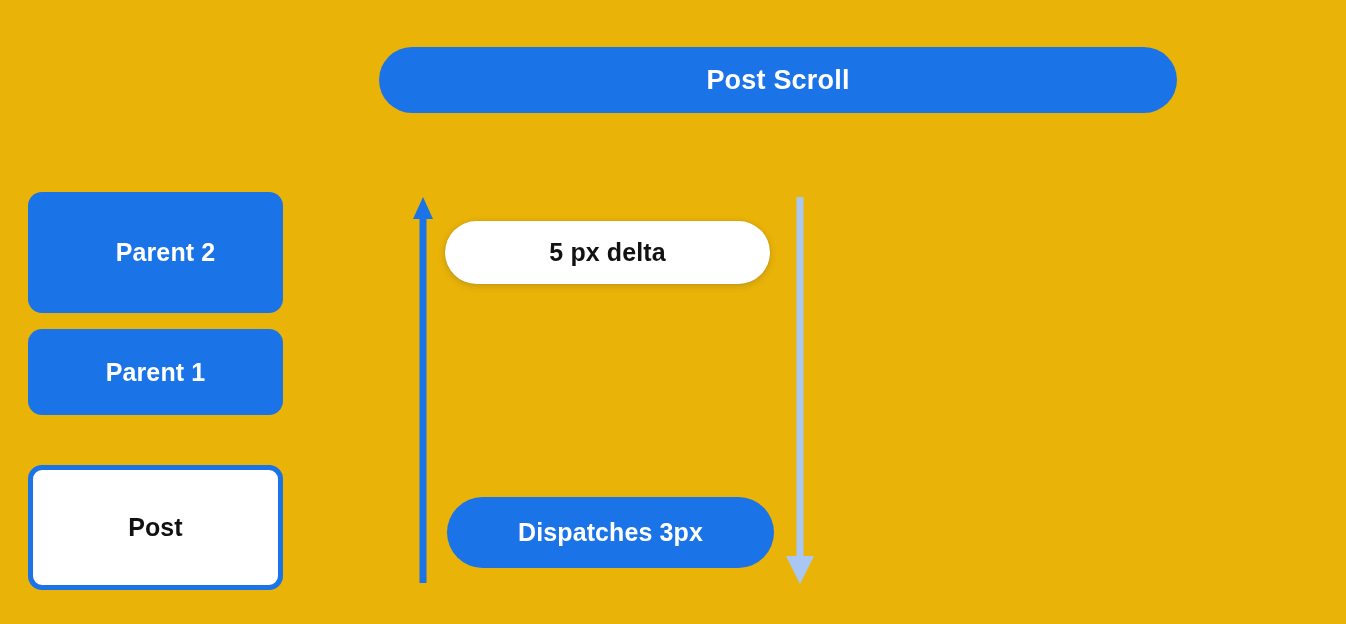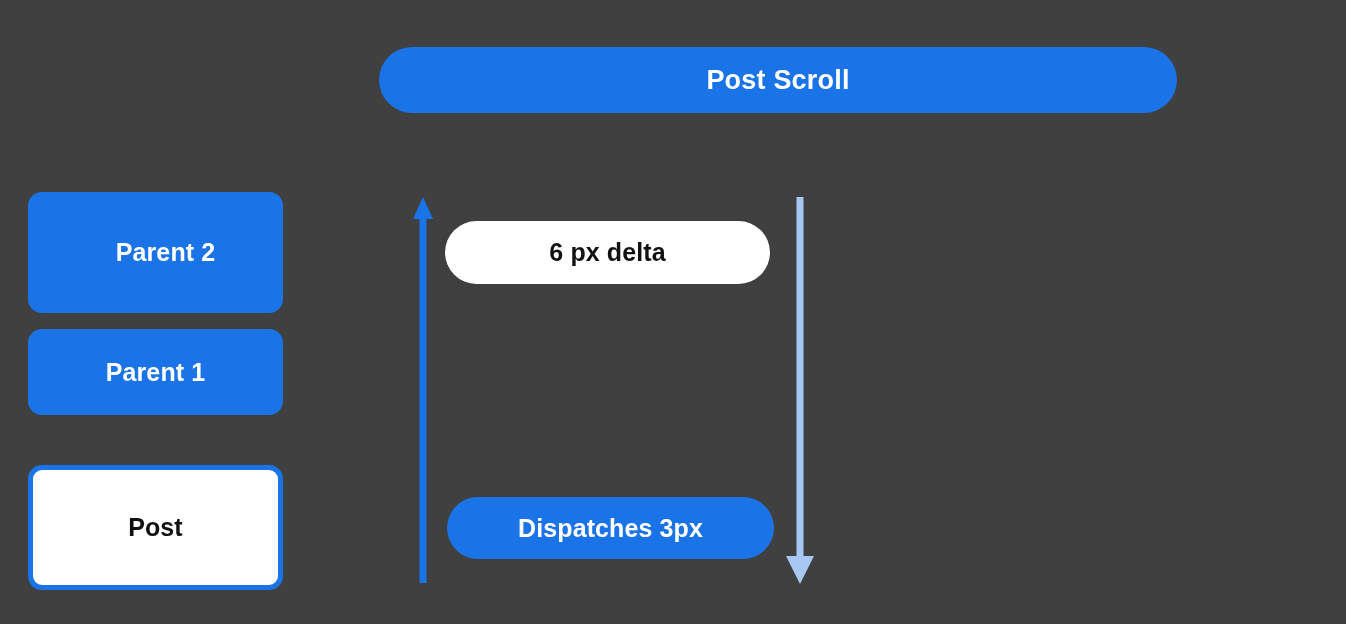--- a/index.html
+++ b/index.html
@@ -9,21 +9,21 @@
     background: #ffffff;
   }
   body {
     font-family: "Liberation Sans", sans-serif;
   }
 
   #canvas {
     position: relative;
     width: 1346px;
     height: 624px;
-    background: #404040;
+    background: #eab308;
     overflow: hidden;
   }
 
   
   .banner {
     position: absolute;
     left: 379px;
     top: 47px;
     width: 798px;
     height: 66px;
@@ -107,21 +107,21 @@
     height: 63px;
     background: #ffffff;
     box-shadow: 0 2px 7px rgba(60,64,67,0.22), 0 0 2px rgba(60,64,67,0.14);
   }
   #pill-delta .pill-label { color: #121212; }
 
   #pill-dispatch {
     left: 447px;
     top: 497px;
     width: 327px;
-    height: 62px;
+    height: 71px;
     background: #1B73E8;
   }
   #pill-dispatch .pill-label { color: #ffffff; }
 </style>
 </head>
 <body>
 
 <div id="canvas">
 
   <div class="banner">
@@ -147,20 +147,20 @@
       <polygon points="423,197 433,219 413,219" fill="#1B73E8"></polygon>
     </g>
 
     <g>
       <rect x="796.5" y="197" width="7" height="362" fill="#A8C7F5"></rect>
       <polygon points="800,584 786,556 814,556" fill="#A8C7F5"></polygon>
     </g>
   </svg>
 
   <div class="pill" id="pill-delta">
-    <span class="pill-label">6 px delta</span>
+    <span class="pill-label">5 px delta</span>
   </div>
 
   <div class="pill" id="pill-dispatch">
     <span class="pill-label">Dispatches 3px</span>
   </div>
 
 </div>
 
 </body></html>

